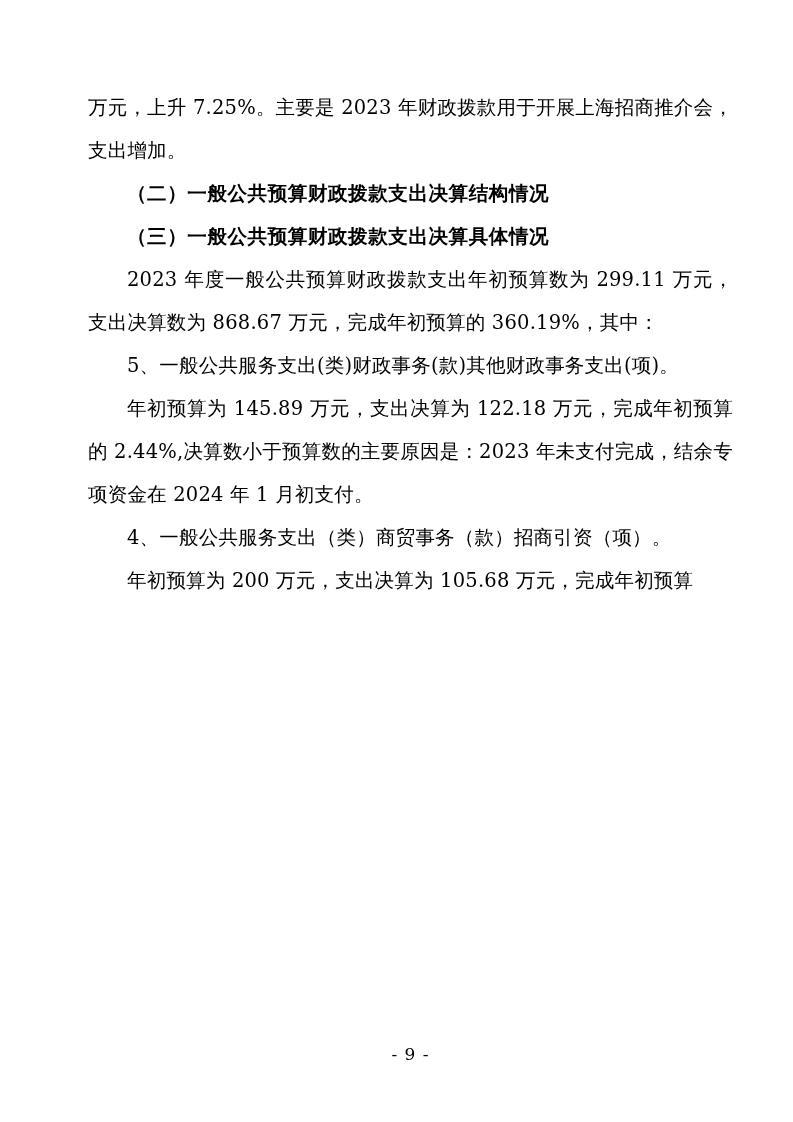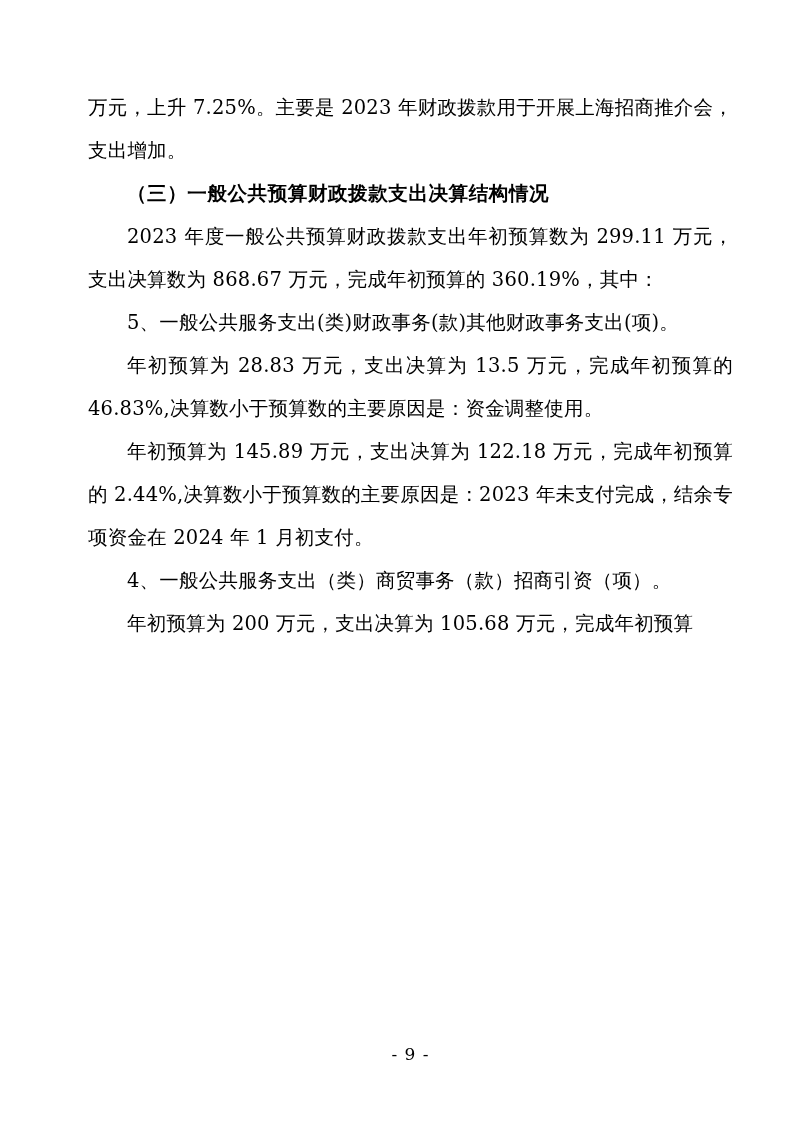--- a/index.html
+++ b/index.html
@@ -60,29 +60,29 @@
   }
 </style>
 </head>
 <body>
 
 <div class="page">
   <div class="doc-body">
 
     <p class="para cont">万元，上升 7.25%。主要是 2023 年财政拨款用于开展上海招商推介会，支出增加。</p>
 
+    <p class="heading">（二）一般公共预算财政拨款支出决算结构情况</p>
 
 
-    <p class="heading">（三）一般公共预算财政拨款支出决算结构情况</p>
+    <p class="heading">（三）一般公共预算财政拨款支出决算具体情况</p>
 
     <p class="para">2023 年度一般公共预算财政拨款支出年初预算数为 299.11 万元，支出决算数为 868.67 万元，完成年初预算的 360.19%，其中：</p>
 
     <p class="para">5、一般公共服务支出(类)财政事务(款)其他财政事务支出(项)。</p>
 
-    <p class="para">年初预算为 28.83 万元，支出决算为 13.5 万元，完成年初预算的 46.83%,决算数小于预算数的主要原因是：资金调整使用。</p>
 
 
     <p class="para">年初预算为 145.89 万元，支出决算为 122.18 万元，完成年初预算的 2.44%,决算数小于预算数的主要原因是：2023 年未支付完成，结余专项资金在 2024 年 1 月初支付。</p>
 
     <p class="para">4、一般公共服务支出（类）商贸事务（款）招商引资（项）。</p>
 
     <p class="para">年初预算为 200 万元，支出决算为 105.68 万元，完成年初预算</p>
 
   </div>
 

